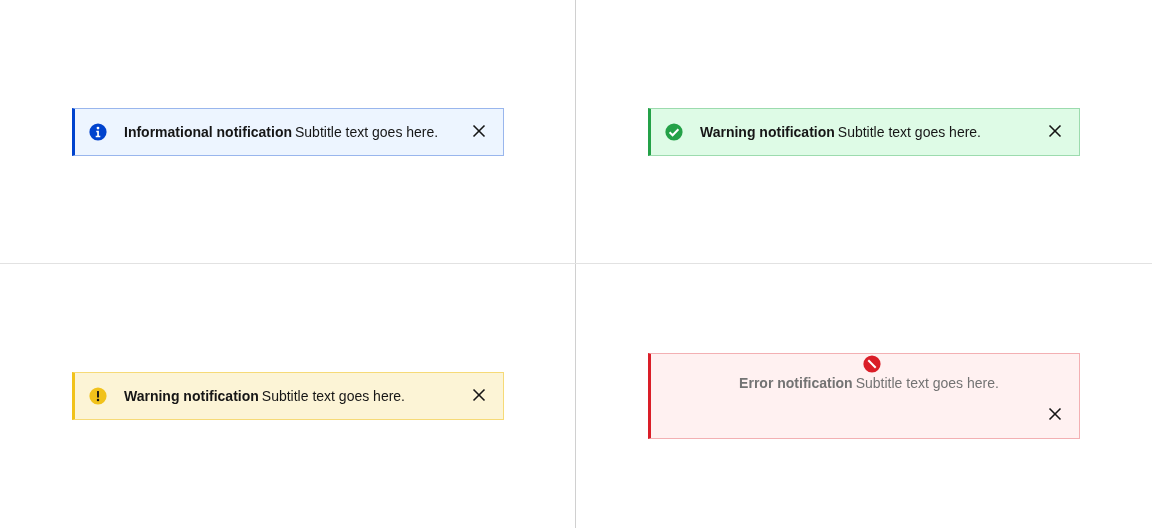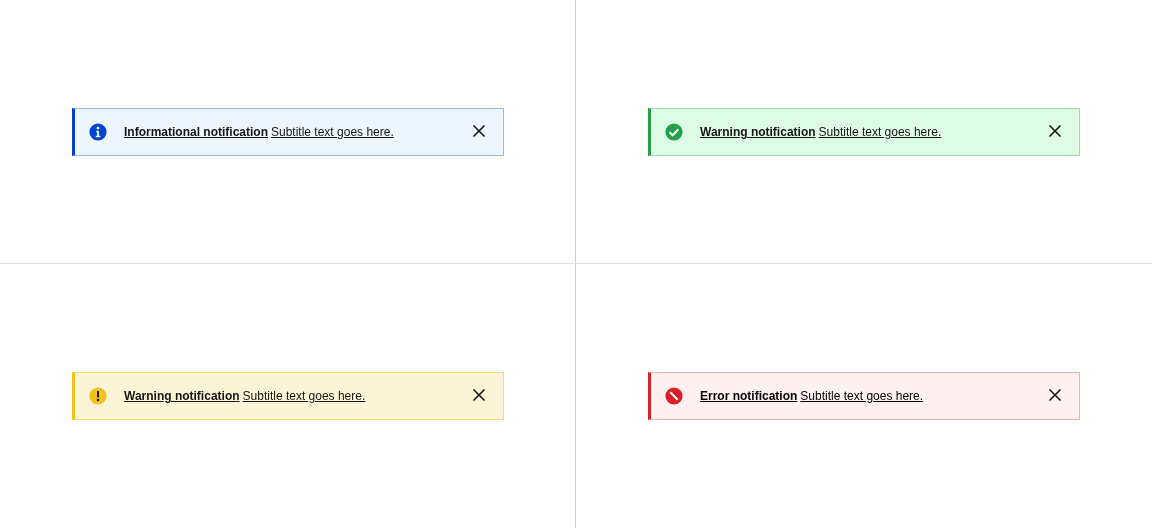--- a/index.html
+++ b/index.html
@@ -46,24 +46,23 @@
     margin-left: 13px;
     width: 20px; height: 20px;
     display: flex; align-items: center; justify-content: center;
     flex: none;
   }
   .notif-icon .icon-bg { fill: var(--accent); }
   .notif-icon .glyph-fill { fill: var(--glyph); }
   .notif-icon .glyph-stroke { stroke: var(--glyph); fill: none; }
   .notif-text {
     margin: 0 8px 0 16px;
-    font-size: 12px;
+    font-size: 14px;
     line-height: 18px;
     flex: 1;
-    text-decoration: underline;
   }
   .notif-title { font-weight: 700; margin-right: 3px; }
   .close-btn {
     width: 48px; height: 46px;
     margin-left: auto;
     flex: none;
     background: transparent;
     border: none;
     padding: 0;
     display: flex; align-items: center; justify-content: center;
@@ -132,21 +131,21 @@
           <svg viewBox="0 0 14 14" width="14" height="14" stroke-width="1.6">
             <line x1="1.5" y1="1.5" x2="12.5" y2="12.5"></line>
             <line x1="12.5" y1="1.5" x2="1.5" y2="12.5"></line>
           </svg>
         </span>
       </button>
     </div>
   </div>
 
   <div class="cell">
-    <div class="notification" role="alert" style="--accent: #da1e28; --bg: #fff1f1; --border: rgba(218, 30, 40, 0.3); --glyph: #ffffff; color: #000000;">
+    <div class="notification" role="alert" style="--accent: #da1e28; --bg: #fff1f1; --border: rgba(218, 30, 40, 0.3); --glyph: #ffffff; color: #737373; flex-direction: column;">
       <span class="notif-icon">
         <svg viewBox="0 0 20 20" width="20" height="20" aria-hidden="true">
           <circle class="icon-bg" cx="10" cy="10" r="8.6"></circle>
           <line class="glyph-stroke" x1="6.3" y1="6.3" x2="13.7" y2="13.7" stroke-width="2"></line>
         </svg>
       </span>
       <p class="notif-text"><strong class="notif-title">Error notification</strong><span class="notif-subtitle">Subtitle text goes here.</span></p>
       <button class="close-btn" aria-label="Close notification">
         <span>
           <svg viewBox="0 0 14 14" width="14" height="14" stroke-width="1.6">

